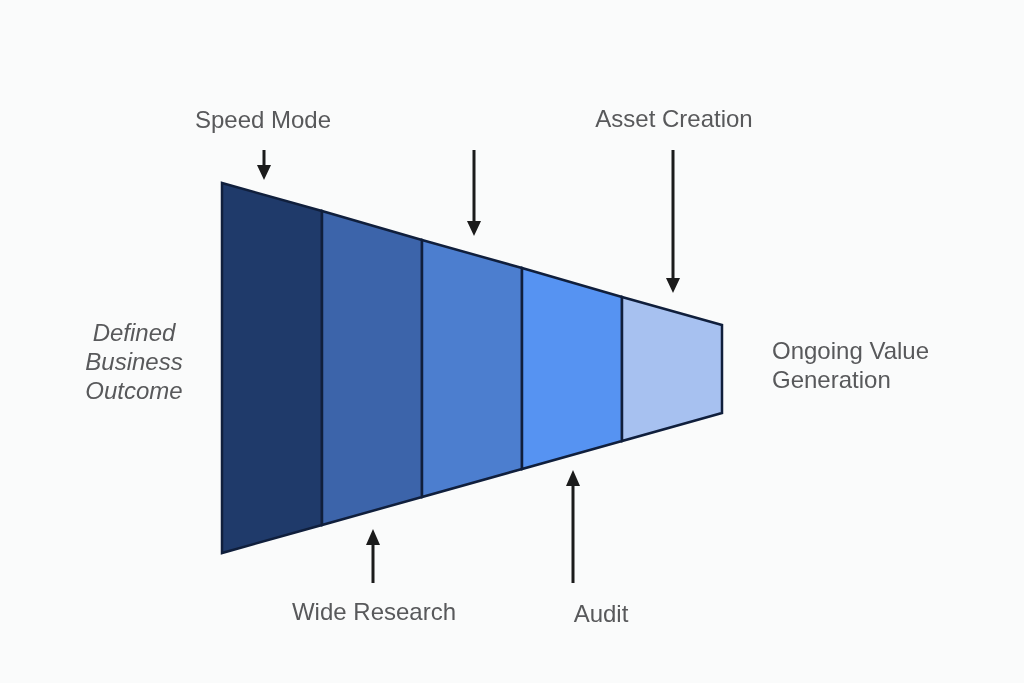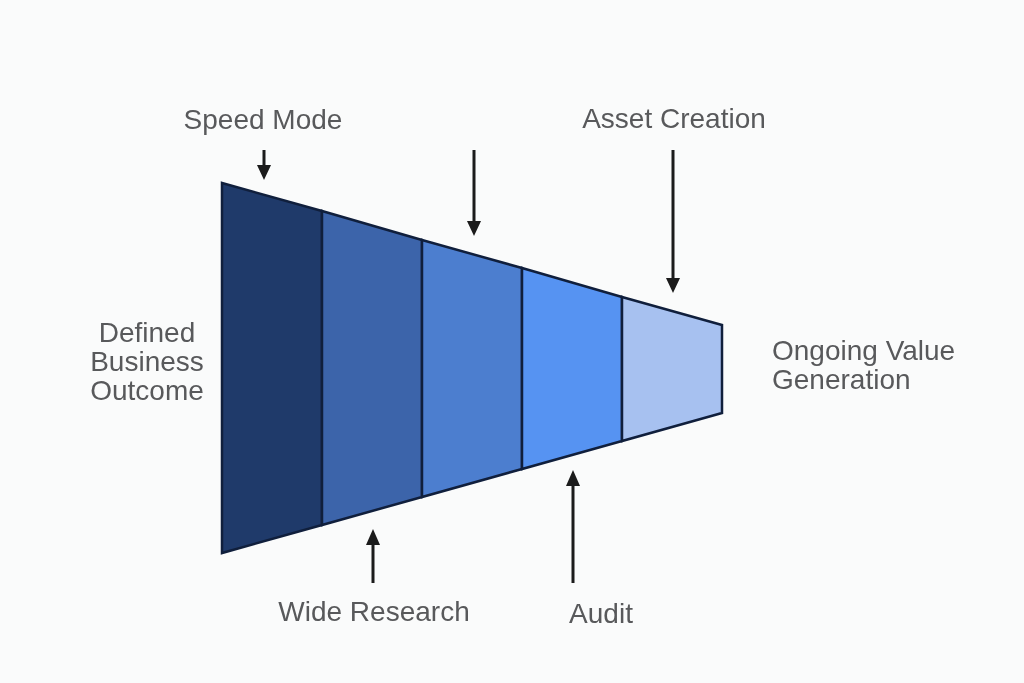--- a/index.html
+++ b/index.html
@@ -9,21 +9,21 @@
     background:#fafbfb;
   }
   .stage{
     position:relative;width:1024px;height:683px;
     background:#fafbfb;
   }
   .layer{position:absolute;left:0;top:0;}
   .lbl{
     position:absolute;
     color:#58595b;
-    font-size:28px;
+    font-size:24px;
     line-height:29px;
     white-space:pre-line;
   }
   .lbl.centered{transform:translateX(-50%);text-align:center;white-space:nowrap;}
   .lbl.block-center{text-align:center;transform:translateX(-50%);}
   .lbl.block-left{text-align:left;}
 </style>
 </head>
 <body>
 
@@ -60,20 +60,20 @@
 
   <div class="lbl centered" style="left:263px;top:105px;">Speed Mode</div>
 
 
   <div class="lbl centered" style="left:674px;top:104px;">Asset Creation</div>
 
   <div class="lbl centered" style="left:374px;top:597px;">Wide Research</div>
 
   <div class="lbl centered" style="left:573px;top:599px;margin-left:28px;">Audit</div>
 
-  <div class="lbl block-center" style="left:147px;top:318px;">Defined
+  <div class="lbl block-center" style="left:134px;top:318px;font-style:italic;">Defined
 Business
 Outcome</div>
 
   <div class="lbl block-left" style="left:772px;top:336px;">Ongoing Value
 Generation</div>
 
 </div>
 
 </body></html>

